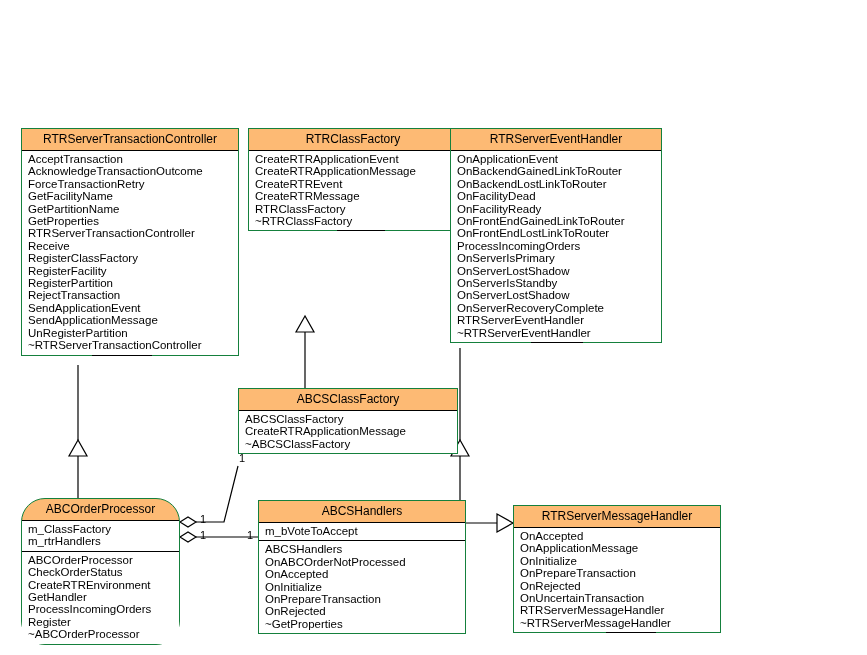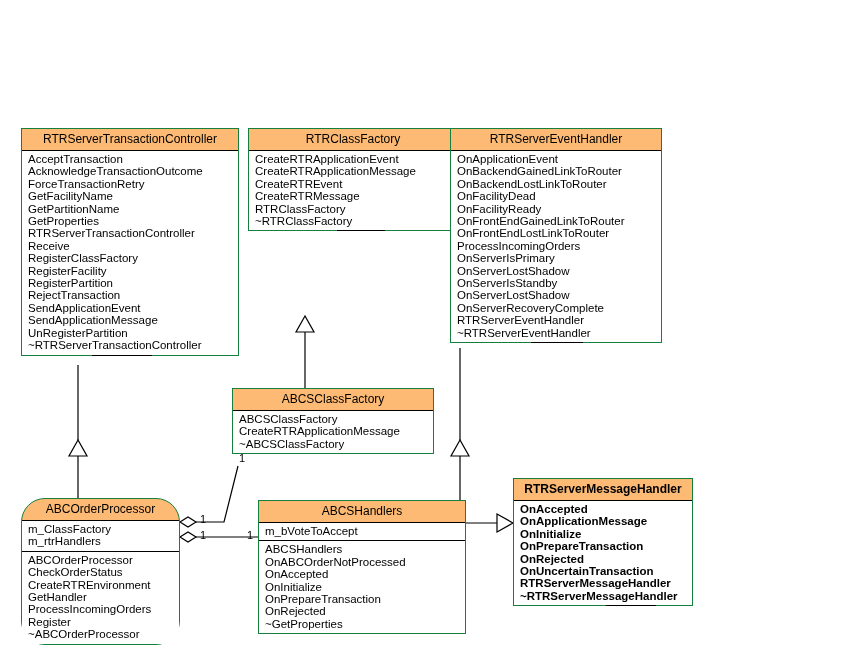--- a/index.html
+++ b/index.html
@@ -157,21 +157,21 @@
       <div class="uml-row">OnServerLostShadow</div>
       <div class="uml-row">OnServerIsStandby</div>
       <div class="uml-row">OnServerLostShadow</div>
       <div class="uml-row">OnServerRecoveryComplete</div>
       <div class="uml-row">RTRServerEventHandler</div>
       <div class="uml-row">~RTRServerEventHandler</div>
       <div class="static-bar" style="left:80px;width:52px;bottom:-1px;"></div>
     </div>
   </div>
 
-  <div class="uml-class" style="left:232px;top:388px;width:202px;">
+  <div class="uml-class" style="left:238px;top:388px;width:220px;">
     <div class="uml-name">ABCSClassFactory</div>
     <div class="uml-compartment first">
       <div class="uml-row">ABCSClassFactory</div>
       <div class="uml-row">CreateRTRApplicationMessage</div>
       <div class="uml-row">~ABCSClassFactory</div>
     </div>
   </div>
 
   <div class="uml-class" style="left:21px;top:498px;width:159px;border-radius:24px;">
     <div class="uml-name">ABCOrderProcessor</div>
@@ -199,21 +199,21 @@
       <div class="uml-row">ABCSHandlers</div>
       <div class="uml-row">OnABCOrderNotProcessed</div>
       <div class="uml-row">OnAccepted</div>
       <div class="uml-row">OnInitialize</div>
       <div class="uml-row">OnPrepareTransaction</div>
       <div class="uml-row">OnRejected</div>
       <div class="uml-row">~GetProperties</div>
     </div>
   </div>
 
-  <div class="uml-class" style="left:513px;top:478px;width:180px;font-weight:bold;">
+  <div class="uml-class" style="left:513px;top:505px;width:208px;">
     <div class="uml-name">RTRServerMessageHandler</div>
     <div class="uml-compartment first uml-underline-host">
       <div class="uml-row">OnAccepted</div>
       <div class="uml-row">OnApplicationMessage</div>
       <div class="uml-row">OnInitialize</div>
       <div class="uml-row">OnPrepareTransaction</div>
       <div class="uml-row">OnRejected</div>
       <div class="uml-row">OnUncertainTransaction</div>
       <div class="uml-row">RTRServerMessageHandler</div>
       <div class="uml-row">~RTRServerMessageHandler</div>

